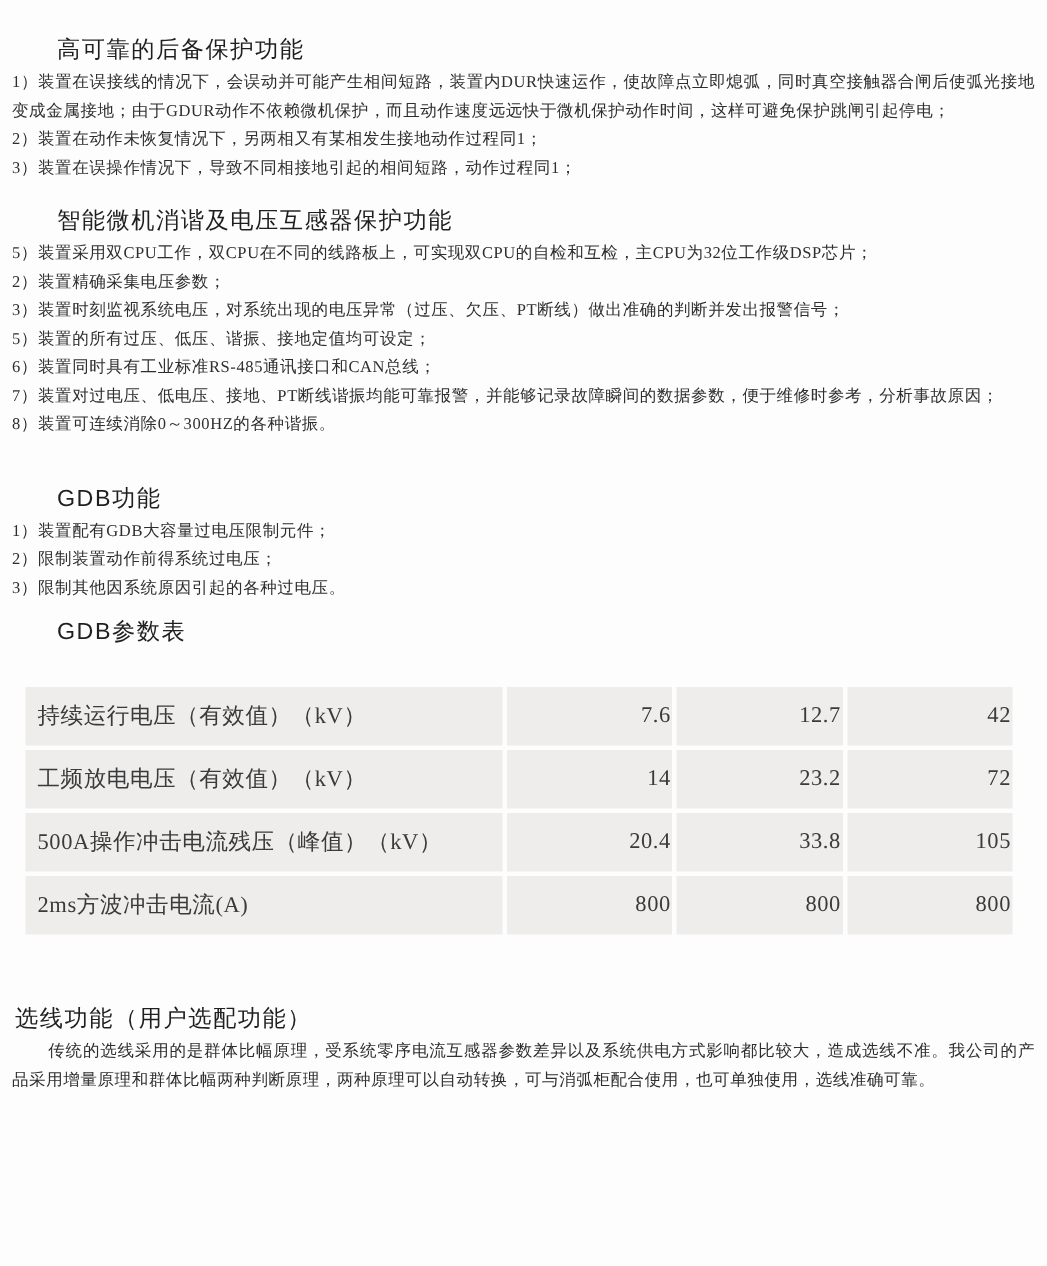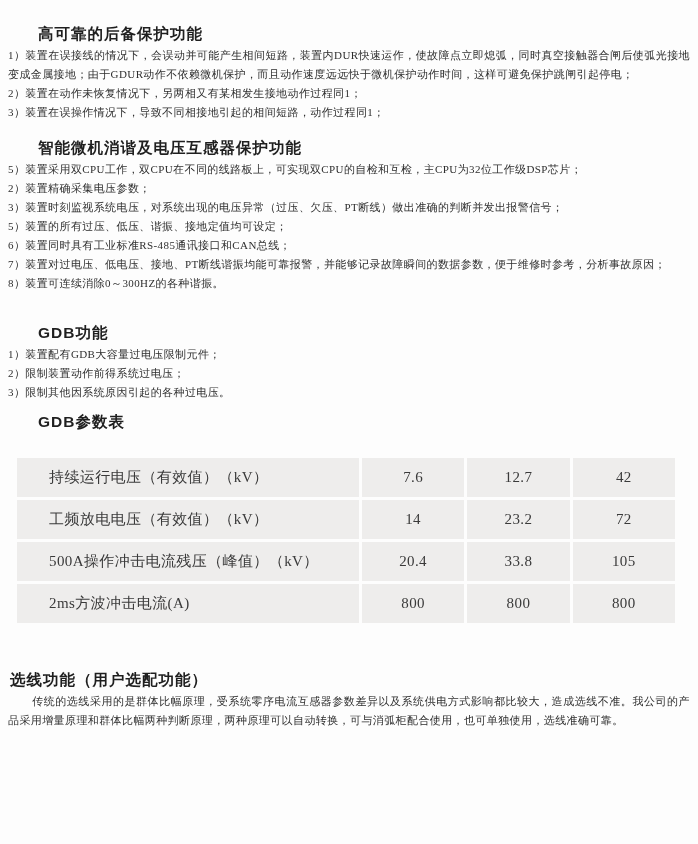--- a/index.html
+++ b/index.html
@@ -8,21 +8,21 @@
     height: 844px;
     box-sizing: border-box;
     padding: 24px 8px 0 8px;
     background: #fdfdfd;
     font-family: "Liberation Serif", "DejaVu Serif", serif;
     color: #2e2e2e;
     overflow: hidden;
   }
   .sec-heading {
     font-family: "Liberation Sans", "DejaVu Sans", sans-serif;
-    font-weight: bold;
+    font-weight: normal;
     font-size: 15.5px;
     line-height: 20px;
     letter-spacing: 1px;
     color: #1f1f1f;
     margin: 0 0 2px 30px;
   }
   .item, .para {
     margin: 0;
     font-size: 11px;
     line-height: 19px;
@@ -41,22 +41,22 @@
     table-layout: fixed;
   }
   table.param-table td {
     background: #eeedec;
     height: 37px;
     font-size: 15px;
     letter-spacing: 0.4px;
     color: #3a3a3a;
     vertical-align: middle;
   }
-  td.row-label { width: 47.6%; padding-left: 32px; }
-  td.row-value { text-align: center; }
+  td.row-label { width: 47.6%; padding-left: 8px; }
+  td.row-value { text-align: right; }
   .sec-lineselect { margin-top: 44px; }
   .sec-lineselect .sec-heading { margin-left: 2px; }
   .sec-lineselect .para { margin-top: 2px; text-indent: 2.2em; }
 </style>
 </head>
 <body>
 
 <div class="page">
 
   <section class="sec-backup">

